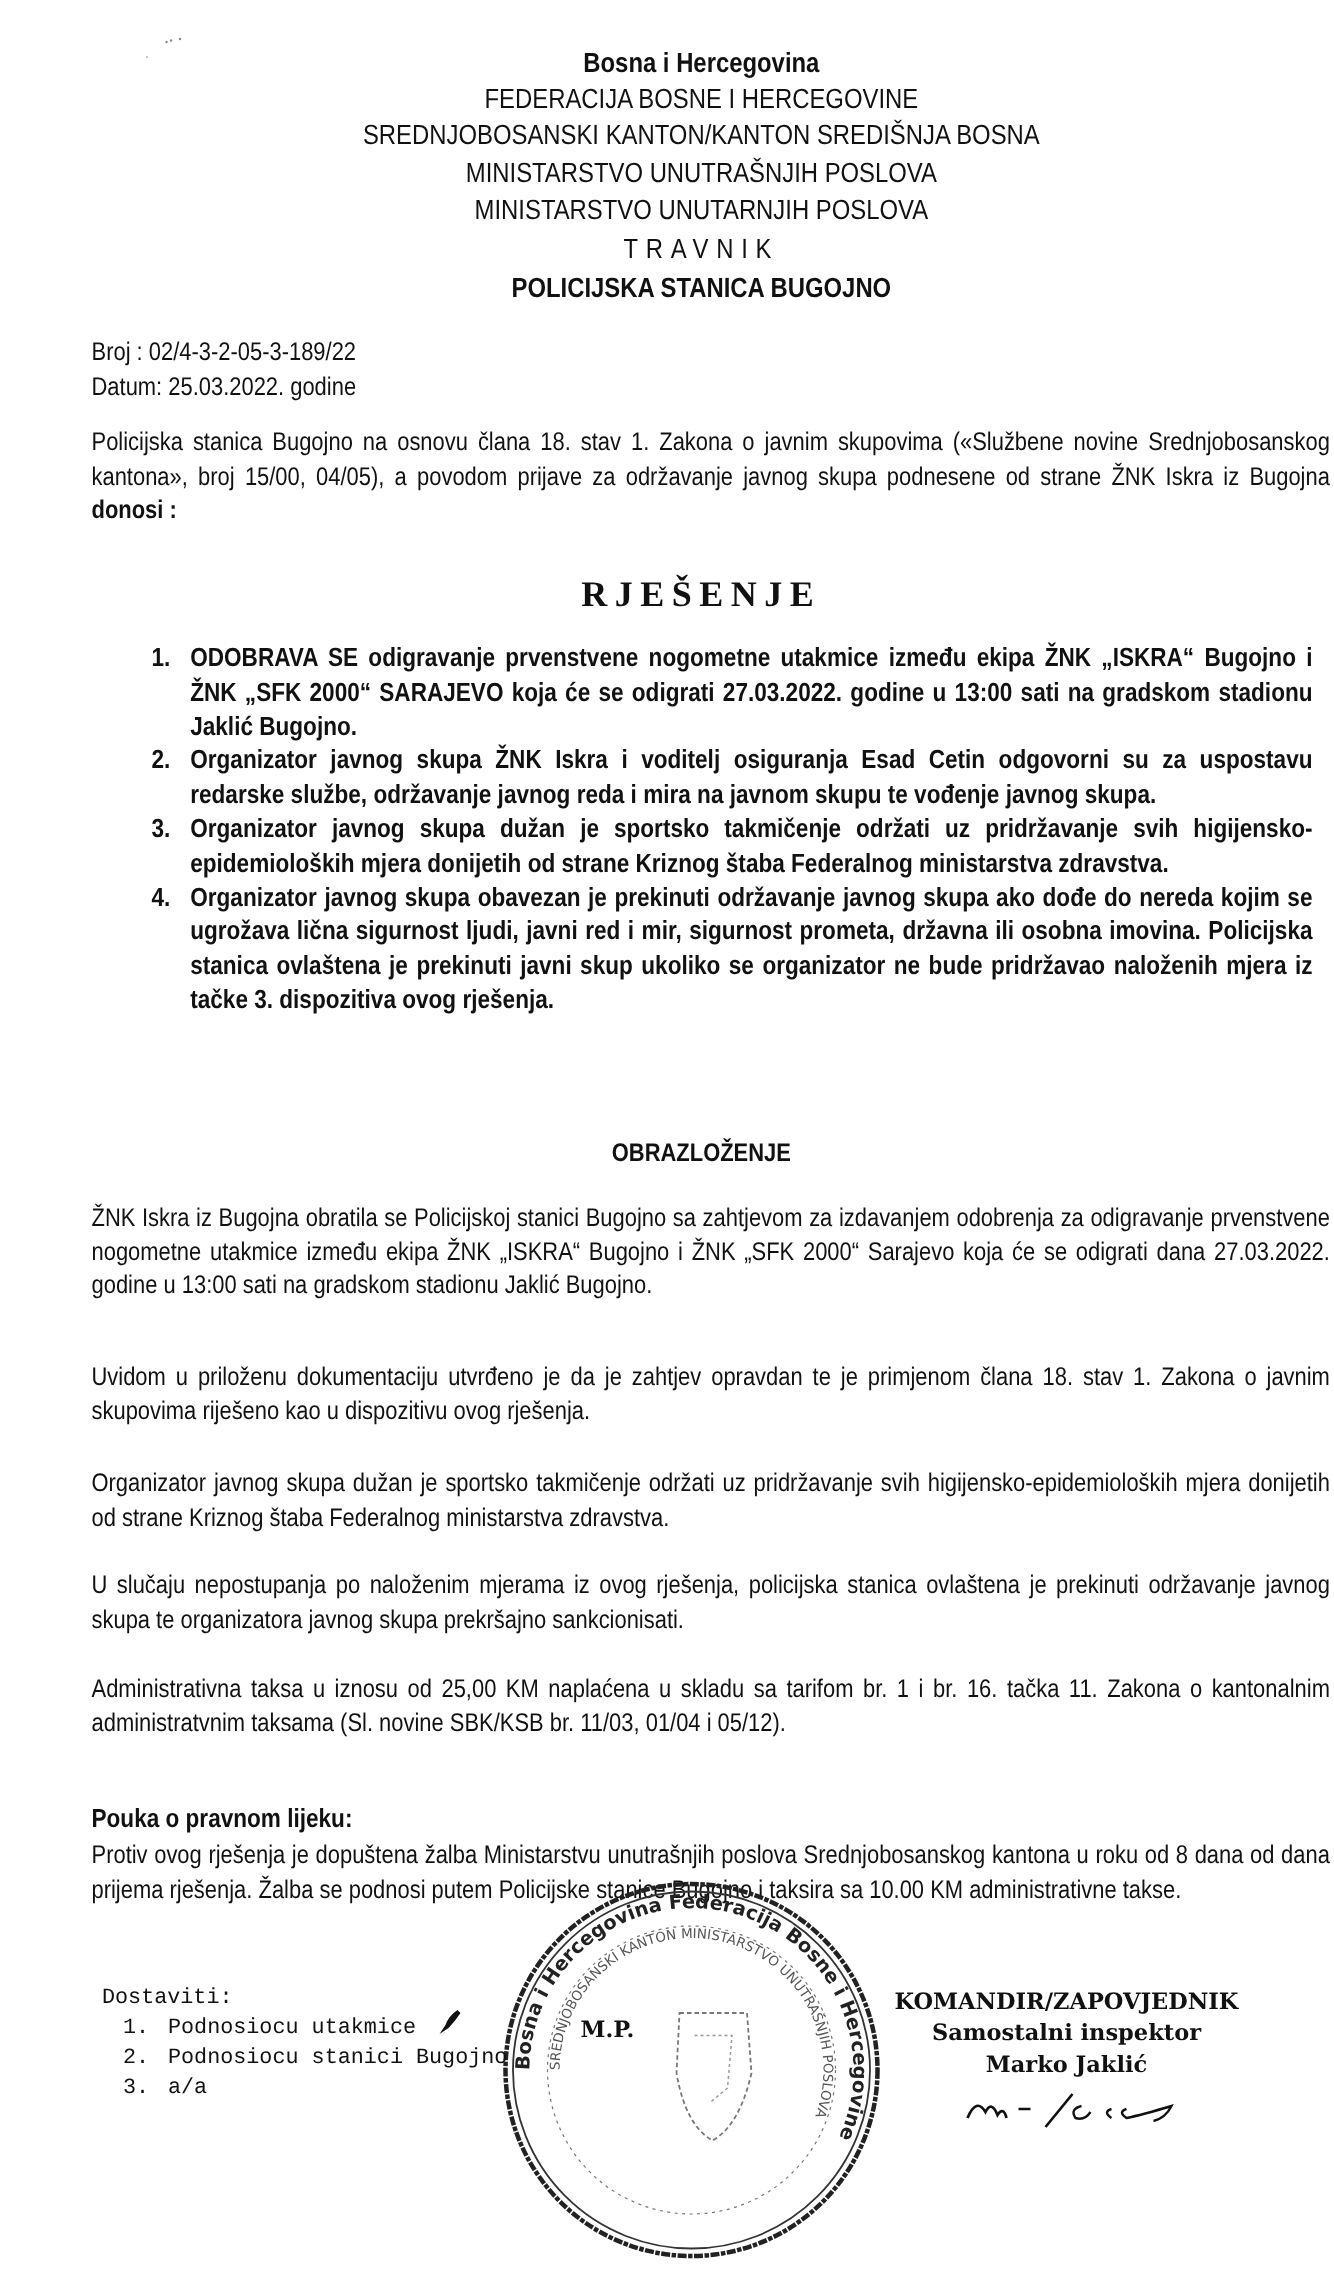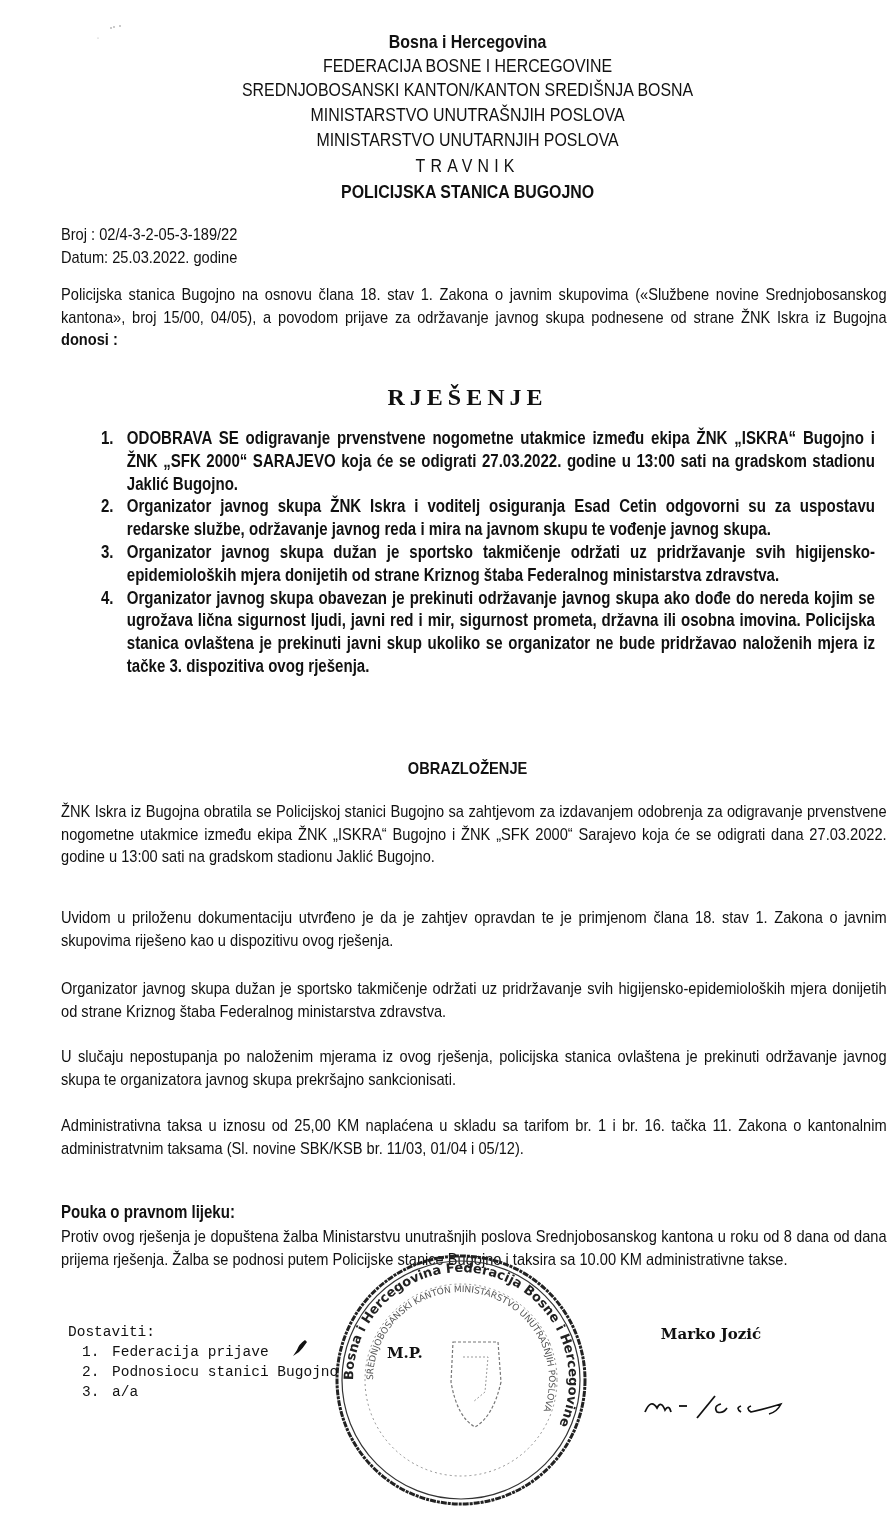--- a/index.html
+++ b/index.html
@@ -110,34 +110,36 @@
   <div class="mp">M.P.</div>
 
   <svg class="pen-mark" width="18" height="20" viewBox="0 0 18 20">
     <path d="M2,18 L6,12 Q8,6 14,2 L16,4 Q12,10 8,14 Z" fill="#111"></path>
   </svg>
 
   <div class="dostaviti">
     <div>Dostaviti:</div>
     <div class="d-item">
       <span class="d-num">1.</span>
-      <span>Federacija prijave</span>
+      <span>Podnosiocu utakmice</span>
     </div>
     <div class="d-item">
       <span class="d-num">2.</span>
       <span>Podnosiocu stanici Bugojno</span>
     </div>
     <div class="d-item">
       <span class="d-num">3.</span>
       <span>a/a</span>
     </div>
   </div>
 
   <div class="sign">
-    <div>Marko Jozić</div>
+    <div>KOMANDIR/ZAPOVJEDNIK</div>
+    <div>Samostalni inspektor</div>
+    <div>Marko Jaklić</div>
   </div>
 
   <svg class="signature" width="150" height="30" viewBox="0 0 150 30">
     <path d="M4,22 Q10,8 16,18 Q20,10 24,20 Q28,14 30,22" fill="none" stroke="#111" stroke-width="1.8"></path>
     <path d="M38,16 L46,16" stroke="#111" stroke-width="1.8"></path>
     <path d="M56,28 L74,6" stroke="#111" stroke-width="1.8"></path>
     <path d="M80,14 Q72,16 76,22 Q82,24 86,18" fill="none" stroke="#111" stroke-width="1.6"></path>
     <path d="M100,16 Q94,18 100,22" fill="none" stroke="#111" stroke-width="1.6"></path>
     <path d="M110,16 Q104,18 110,22 Q120,20 140,14 Q136,22 128,24" fill="none" stroke="#111" stroke-width="1.6"></path>
   </svg>

